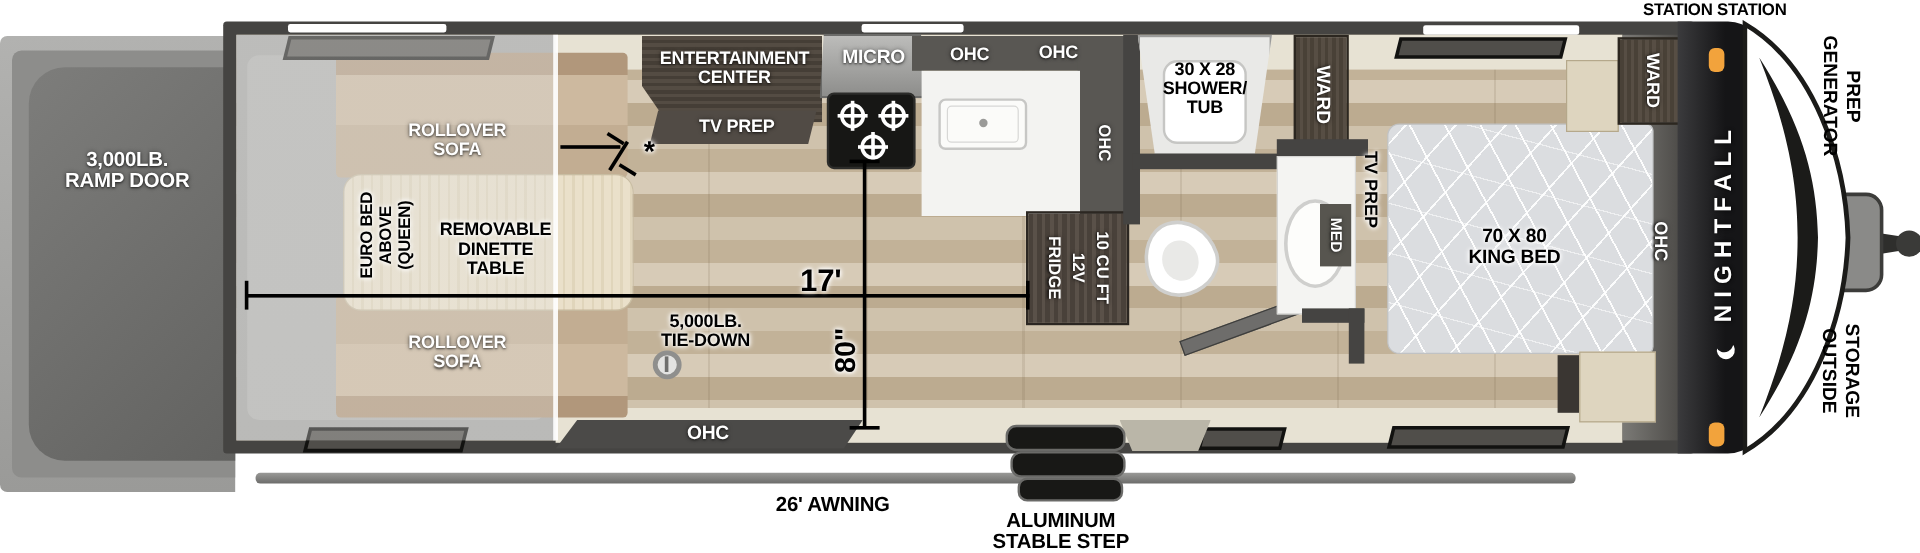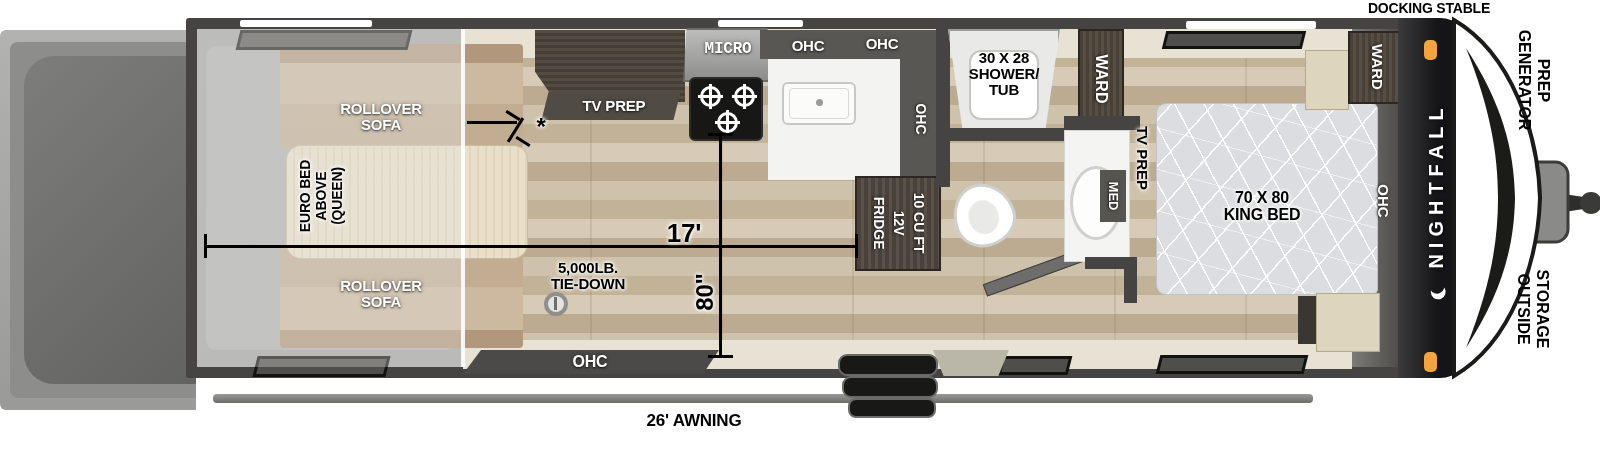--- a/index.html
+++ b/index.html
@@ -151,29 +151,36 @@
   <div class="dim" style="left:708px;top:133px;width:25px;height:3px;"></div>
   <div class="dim" style="left:708px;top:355px;width:25px;height:3px;"></div>
   <div class="dim" style="left:467px;top:121px;width:50px;height:3px;"></div>
   <div class="dim" style="left:514px;top:116px;width:3px;height:28px;transform:rotate(32deg);"></div>
   <div class="dim" style="left:505px;top:114px;width:16px;height:3px;transform:rotate(32deg);"></div>
   <div class="dim" style="left:515px;top:140px;width:16px;height:3px;transform:rotate(32deg);"></div>
   <div class="p" style="left:544px;top:292px;width:24px;height:24px;border:4px solid #8f8f8d;border-radius:50%;background:#e3e3e1;box-sizing:border-box;">
     <div class="p" style="left:6px;top:1px;width:3px;height:13px;background:#6f6f6d;"></div>
   </div>
 
+  <div class="lbl f17 white" style="left:106px;top:142px;">3,000LB.
+RAMP DOOR</div>
   <div class="lbl f15 white" style="left:381px;top:117px;">ROLLOVER
 SOFA</div>
   <div class="lbl f15 white" style="left:381px;top:294px;">ROLLOVER
 SOFA</div>
   <div class="lbl rot-ccw f14 halo" style="left:321px;top:196px;line-height:1.15;">EURO BED
 ABOVE
 (QUEEN)</div>
+  <div class="lbl f15 halo" style="left:413px;top:208px;">REMOVABLE
+DINETTE
+TABLE</div>
+  <div class="lbl f15 white" style="left:612px;top:57px;">ENTERTAINMENT
+CENTER</div>
   <div class="lbl f15 white" style="left:614px;top:106px;">TV PREP</div>
-  <div class="lbl f16 white" style="left:728px;top:49px;font-family:Liberation Mono, monospace;">MICRO</div>
+  <div class="lbl f16 white" style="left:728px;top:49px;">MICRO</div>
   <div class="lbl f15 white" style="left:808px;top:46px;">OHC</div>
   <div class="lbl f15 white" style="left:882px;top:44px;">OHC</div>
   <div class="vtext f14 white" style="left:921px;top:119px;">OHC</div>
   <div class="lbl f16 white" style="left:590px;top:362px;">OHC</div>
   <div class="vtext f15 white" style="left:1383px;top:201px;">OHC</div>
   <div class="vtext rl f14 white" style="left:899px;top:223px;line-height:1.45;">10 CU FT
 12V
 FRIDGE</div>
   <div class="lbl f15" style="left:1004px;top:74px;">30 X 28
 SHOWER/
@@ -183,19 +190,21 @@
   <div class="vtext f13 white" style="left:1113px;top:196px;">MED</div>
   <div class="vtext f15 halo" style="left:1142px;top:158px;">TV PREP</div>
   <div class="lbl f16 halo" style="left:1262px;top:207px;">70 X 80
 KING BED</div>
   <div class="lbl f15 halo" style="left:588px;top:276px;">5,000LB.
 TIE-DOWN</div>
   <div class="lbl f26 halo" style="left:684px;top:234px;">17'</div>
   <div class="lbl rot-ccw f24 halo" style="left:705px;top:292px;">80"</div>
   <div class="lbl f24 halo" style="left:541px;top:127px;">*</div>
   <div class="lbl f17" style="left:694px;top:421px;white-space:nowrap;">26' AWNING</div>
-  <div class="lbl f14" style="left:1429px;top:8px;white-space:nowrap;">DOCKING STABLE</div>
+  <div class="lbl f17" style="left:884px;top:443px;">ALUMINUM
+STABLE STEP</div>
+  <div class="lbl f14" style="left:1429px;top:8px;white-space:nowrap;">STATION STATION</div>
   <div class="vtext f16" style="left:1534px;top:80px;line-height:1.2;">GENERATOR
 PREP</div>
   <div class="vtext f16" style="left:1533px;top:309px;line-height:1.2;">OUTSIDE
 STORAGE</div>
 
 </div>
 
 </body></html>

